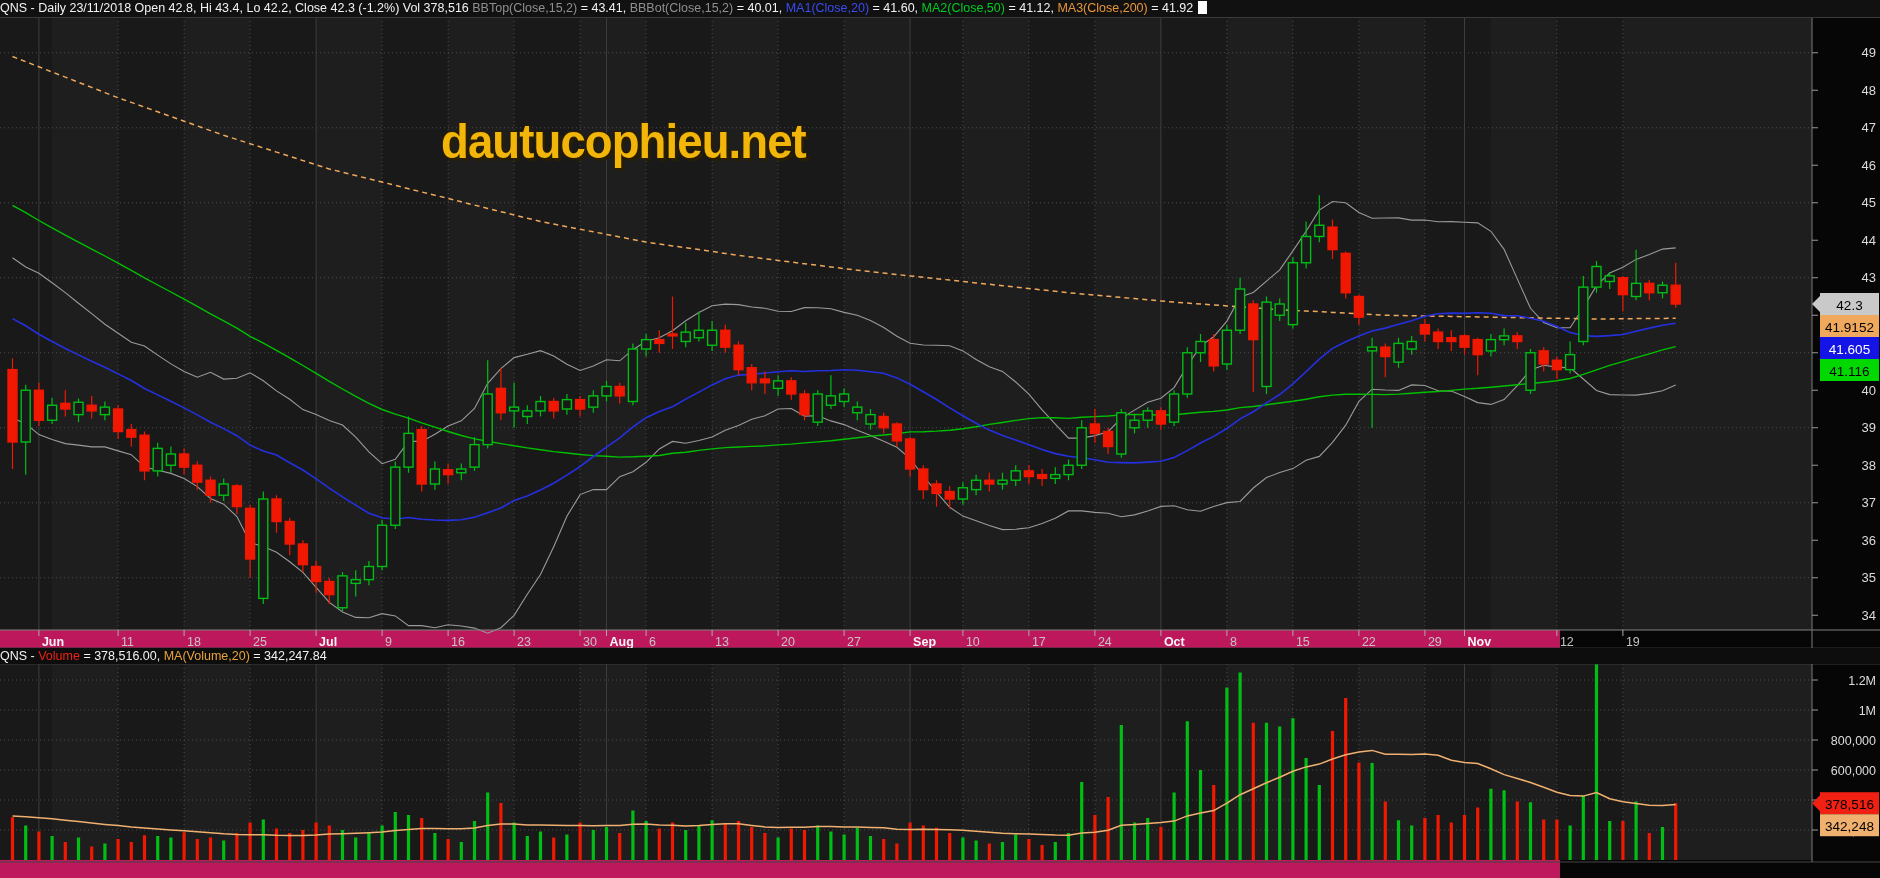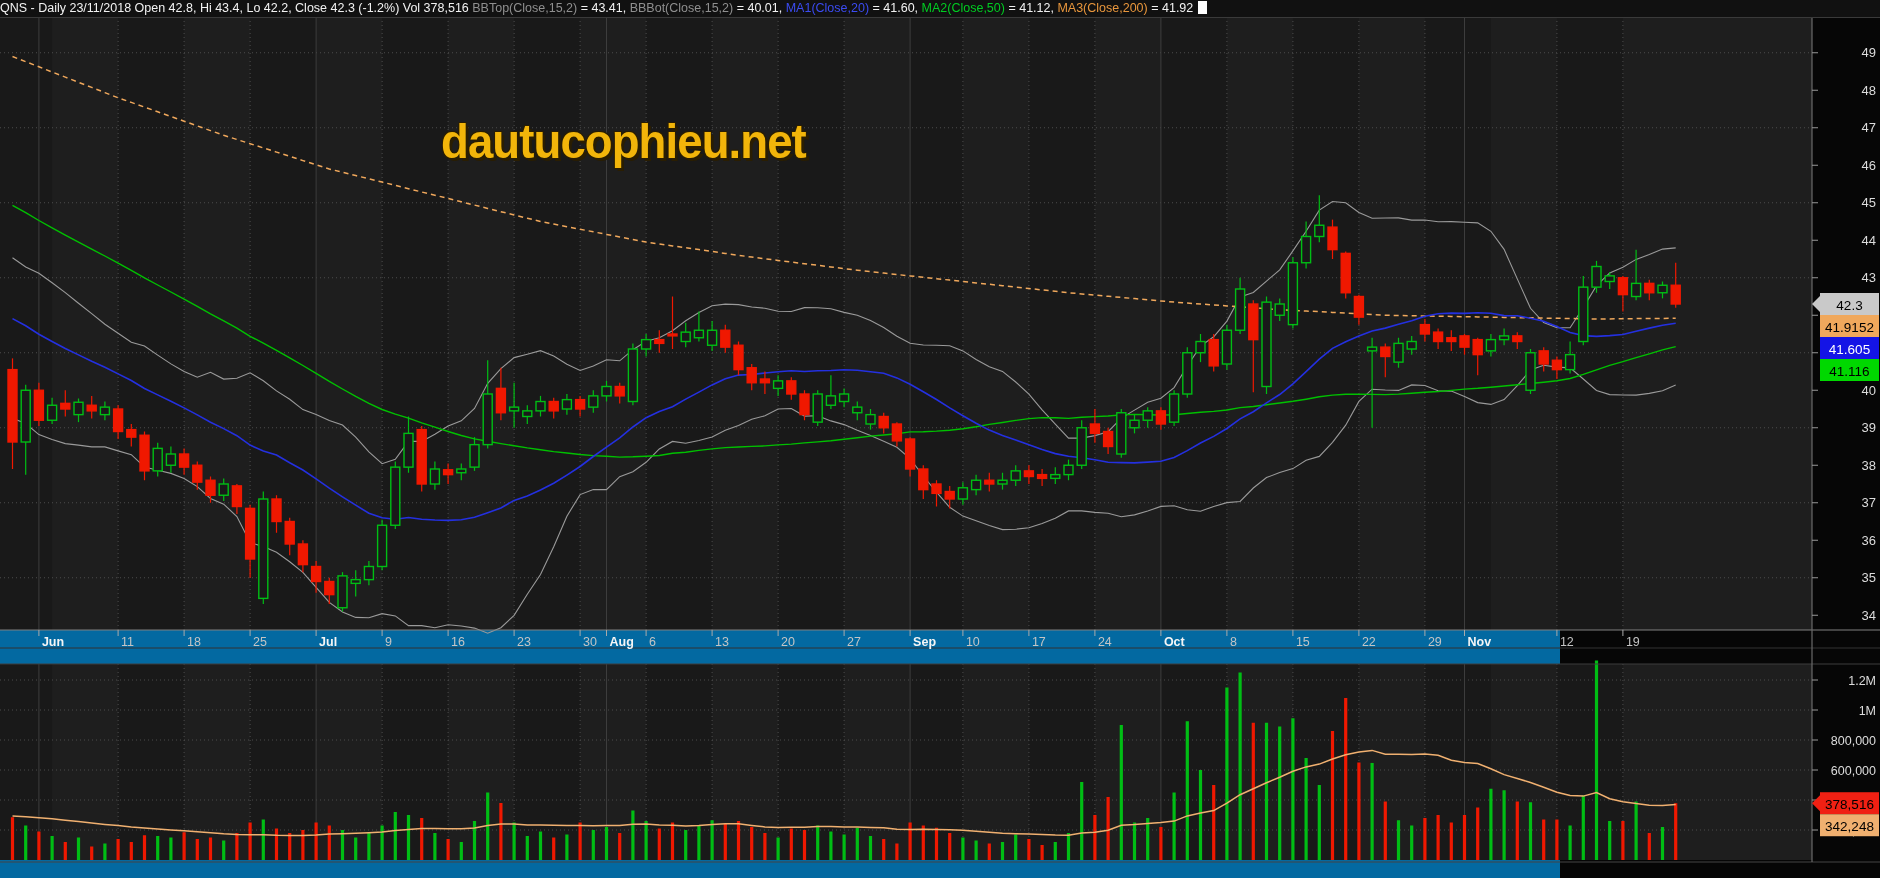--- a/index.html
+++ b/index.html
@@ -1,17 +1,17 @@
 <!DOCTYPE html>
 <html><head>
 <meta charset="utf-8">
 <style>
   html,body{margin:0;padding:0;background:#060606;width:1880px;height:878px;overflow:hidden;
             font-family:"Liberation Sans",sans-serif;}
-  #app{position:relative;width:1560px;height:878px;background:#0369a1;}
+  #app{position:relative;width:1560px;height:878px;background:#be185d;}
   svg{position:absolute;left:0;top:0;}
   .hdr{position:absolute;left:0;width:1880px;height:17px;background:#111111;
        font-size:12.5px;line-height:16px;white-space:pre;color:#f2f2f2;z-index:5;}
   #hdr1{top:0;border-bottom:1px solid #3a3a3a;}
   #hdr2{top:648px;height:16px;background:#0d0d0d;}
   .hdr span{vertical-align:top;}
   .wht{color:#f2f2f2;} .gry{color:#8f8f8f;} .blu{color:#3b4bf0;} .grn{color:#00cc22;}
   .org{color:#e8963c;} .red{color:#f02013;} .tan{color:#e8a33d;}
   .endbar{display:inline-block;width:9px;height:13px;background:#ffffff;margin-left:5px;margin-top:1px;}
   #wm{position:absolute;left:441px;top:113px;z-index:4;font-size:49px;font-weight:bold;
@@ -647,13 +647,14 @@
         <polygon points="1812,803.2226 1820,795.2226 1820,811.2226" fill="#f02013"></polygon>
         <rect x="1820" y="792.2226" width="59" height="22" fill="#f02013"></rect>
         <text x="1849.5" y="808.7226" fill="#000000" font-size="13.5" text-anchor="middle" font-family="&quot;Liberation Sans&quot;,sans-serif">378,516</text>
         <rect x="1820" y="814.2226" width="59" height="22" fill="#f0b070"></rect>
         <text x="1849.5" y="830.7226" fill="#000000" font-size="13.5" text-anchor="middle" font-family="&quot;Liberation Sans&quot;,sans-serif">342,248</text>
       </g>
     </svg>
 
   <div id="wm">dautucophieu.net</div>
 
+  <div id="hdr2" class="hdr"><span class="wht">QNS - </span><span class="red">Volume</span><span class="wht"> = 378,516.00, </span><span class="tan">MA(Volume,20)</span><span class="wht"> = 342,247.84</span></div>
 </div>
 
 </body></html>

